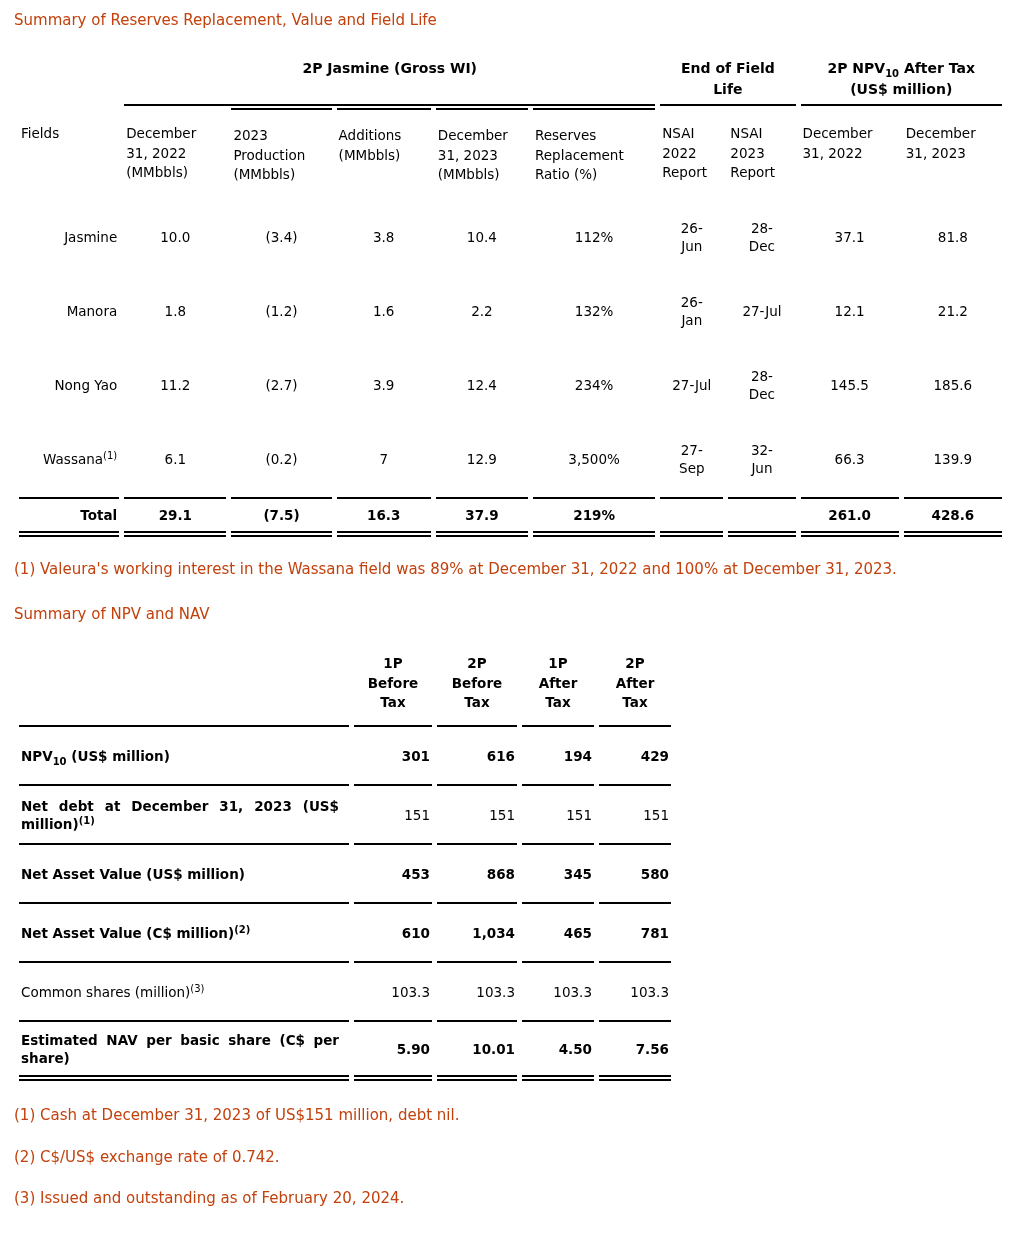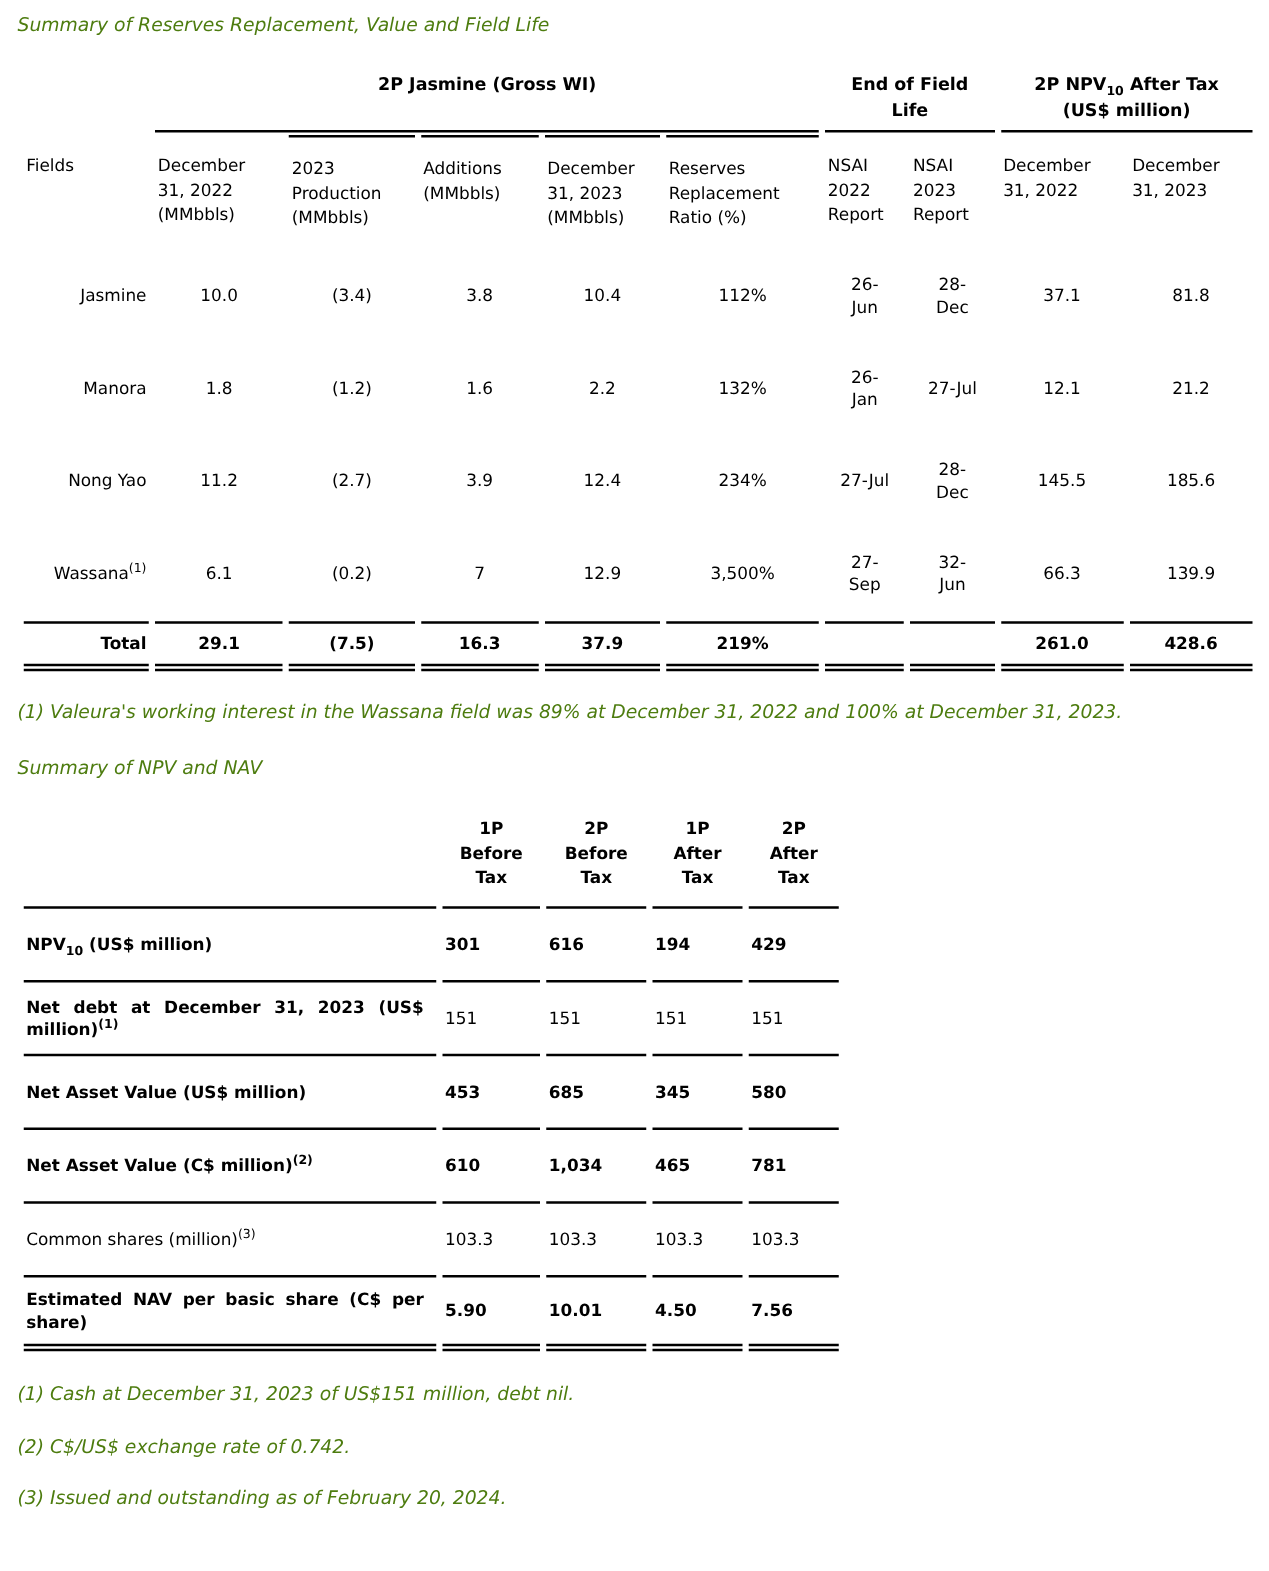--- a/index.html
+++ b/index.html
@@ -6,23 +6,22 @@
   .page {
     width: 1015px;
     min-height: 1257px;
     box-sizing: border-box;
     padding: 6px 8px 4px 14px;
     font-family: "DejaVu Sans", "Liberation Sans", sans-serif;
     color: #000;
     background: #fff;
   }
   .doc-title, .footnote {
-    font-style: italic;
     font-size: 15px;
-    color: #4d7c0f;
+    color: #c2410c;
     line-height: 1.45;
   }
   .doc-title { margin: 4px 0 0 0; }
   .footnote { margin: 20px 0 0 0; max-width: 930px; }
   sup { font-size: 10px; line-height: 0; }
   sub { font-size: 10px; line-height: 0; }
 
   
   table {
     border-collapse: separate;
@@ -78,21 +77,21 @@
     text-align: center;
     vertical-align: bottom;
     line-height: 1.45;
     white-space: pre-line;
     padding-bottom: 12px;
     border-bottom: 2px solid #000;
   }
   #nav-table tbody td {
     height: 57px;
     vertical-align: middle;
-    text-align: left;
+    text-align: right;
     line-height: 1.4;
     border-bottom: 2px solid #000;
   }
   #nav-table tbody td.rowlabel { text-align: left; padding-right: 10px; }
   #nav-table tbody td.justify { text-align: justify; font-weight: bold; }
   #nav-table tbody tr.bold td { font-weight: bold; }
   #nav-table tbody tr.last td { border-bottom: 6px double #000; }
 
   .footnotes-bottom { margin-top: 22px; }
   .footnotes-bottom .footnote { margin: 0 0 20px 0; }
@@ -233,21 +232,21 @@
         <tr>
           <td class="rowlabel justify">Net debt at December 31, 2023 (US$ million)<sup>(1)</sup></td>
           <td>151</td>
           <td>151</td>
           <td>151</td>
           <td>151</td>
         </tr>
         <tr class="bold">
           <td class="rowlabel">Net Asset Value (US$ million)</td>
           <td>453</td>
-          <td>685</td>
+          <td>868</td>
           <td>345</td>
           <td>580</td>
         </tr>
         <tr class="bold">
           <td class="rowlabel">Net Asset Value (C$ million)<sup>(2)</sup></td>
           <td>610</td>
           <td>1,034</td>
           <td>465</td>
           <td>781</td>
         </tr>

